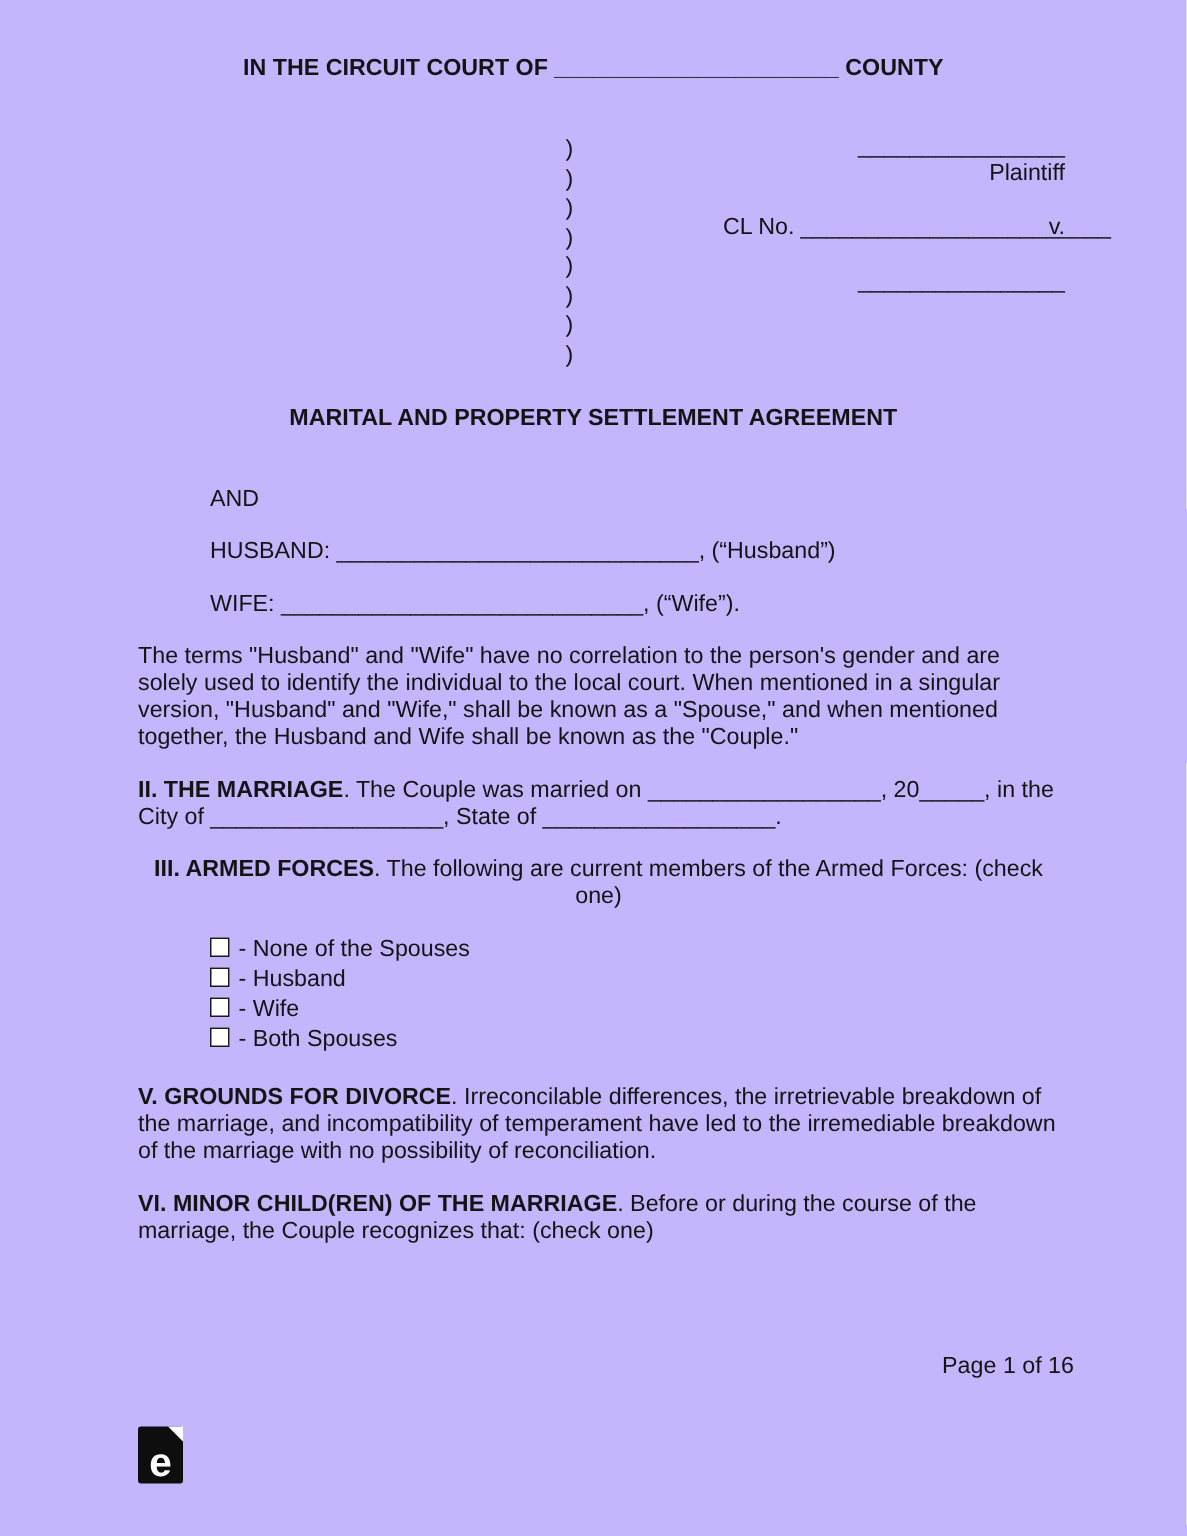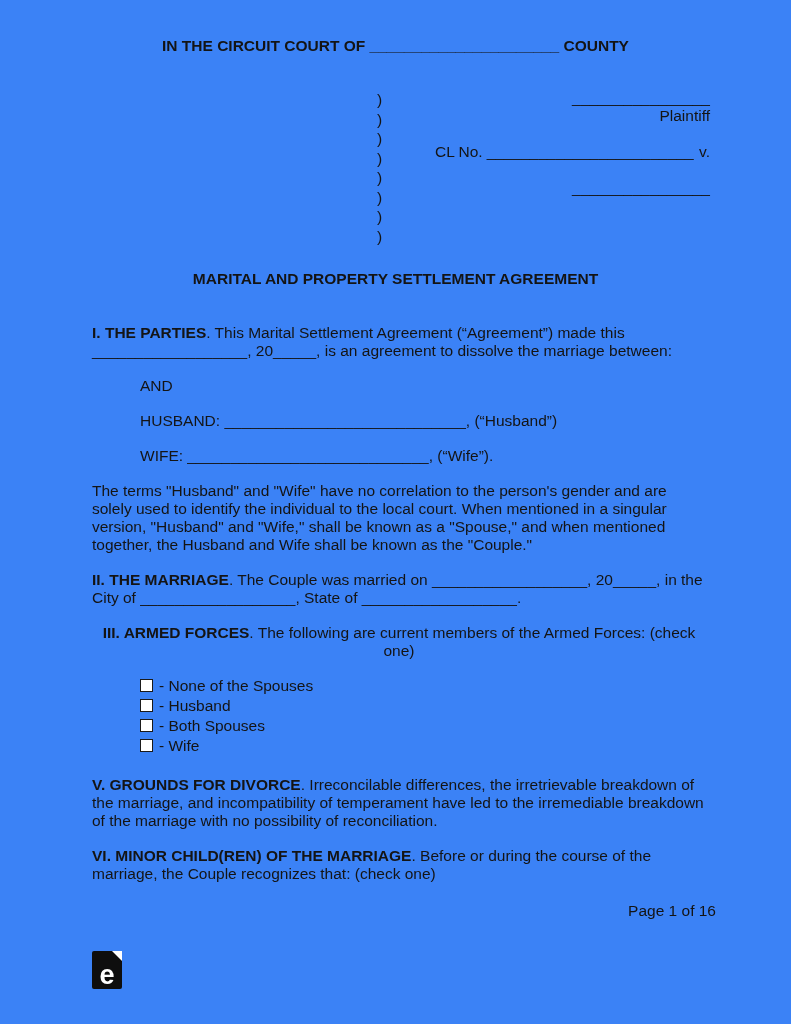--- a/index.html
+++ b/index.html
@@ -1,37 +1,37 @@
 <!DOCTYPE html>
 <html><head>
 <meta charset="utf-8">
 <style>
   html,body{margin:0;padding:0;background:#ffffff;}
   .page{
     position:relative;
     width:791px;height:1024px;
-    background:#3b82f6;
+    background:#c4b5fd;
     font-family:"Liberation Sans","DejaVu Sans",sans-serif;
     font-size:15.5px;line-height:18px;color:#141414;
     overflow:hidden;
   }
   .court-header{
     position:absolute;top:37px;left:0;right:0;
     text-align:center;font-weight:bold;
   }
   
   .caption{position:absolute;left:92px;top:89px;width:618px;text-align:right;}
   .cap-left div{height:18px;}
   .cap-gap{height:18px;}
   .cap-parens{
     position:absolute;left:285px;top:1px;
     white-space:pre-line;line-height:19.5px;
   }
   .cap-cl{position:absolute;left:343px;top:54px;white-space:nowrap;}
-  .cap-cl .lbl{margin-right:4px;}
+  .cap-cl .lbl{margin-right:4px;margin-left:47px;}
   
   .doc-title{
     position:absolute;top:270px;left:0;right:0;
     text-align:center;font-weight:bold;
   }
   
   .body{position:absolute;left:92px;top:324px;width:614px;}
   .body p{margin:0 0 17px 0;}
   .body p.tight{margin-bottom:16px;text-align:center;}
   .indent{margin-left:48px !important;}
@@ -88,39 +88,38 @@
 )</div>
     <div class="cap-cl">
       <span class="lbl">CL No.</span><span>________________________</span>
     </div>
   </div>
 
   <div class="doc-title">MARITAL AND PROPERTY SETTLEMENT AGREEMENT</div>
 
   <div class="body">
 
-    <p><b>I. THE PARTIES</b><span>. This Marital Settlement Agreement (“Agreement”) made this __________________, 20_____, is an agreement to dissolve the marriage between:</span></p>
 
     <p class="indent">AND</p>
 
     <p class="indent">HUSBAND: ____________________________, (“Husband”)</p>
 
     <p class="indent">WIFE: ____________________________, (“Wife”).</p>
 
     <p>The terms "Husband" and "Wife" have no correlation to the person's gender and are solely used to identify the individual to the local court. When mentioned in a singular version, "Husband" and "Wife," shall be known as a "Spouse," and when mentioned together, the Husband and Wife shall be known as the "Couple."</p>
 
     <p><b>II. THE MARRIAGE</b><span>. The Couple was married on __________________, 20_____, in the City of __________________, State of __________________.</span></p>
 
     <p class="tight"><b>III. ARMED FORCES</b><span>. The following are current members of the Armed Forces: (check one)</span></p>
 
     <div class="chk-list">
       <div class="chk-row"><span class="chk"></span><span>- None of the Spouses</span></div>
       <div class="chk-row"><span class="chk"></span><span>- Husband</span></div>
+      <div class="chk-row"><span class="chk"></span><span>- Wife</span></div>
       <div class="chk-row"><span class="chk"></span><span>- Both Spouses</span></div>
-      <div class="chk-row"><span class="chk"></span><span>- Wife</span></div>
     </div>
 
 
     <p><b>V. GROUNDS FOR DIVORCE</b><span>. Irreconcilable differences, the irretrievable breakdown of the marriage, and incompatibility of temperament have led to the irremediable breakdown of the marriage with no possibility of reconciliation.</span></p>
 
     <p><b>VI. MINOR CHILD(REN) OF THE MARRIAGE</b><span>. Before or during the course of the marriage, the Couple recognizes that: (check one)</span></p>
 
   </div>
 
   <div class="logo">

